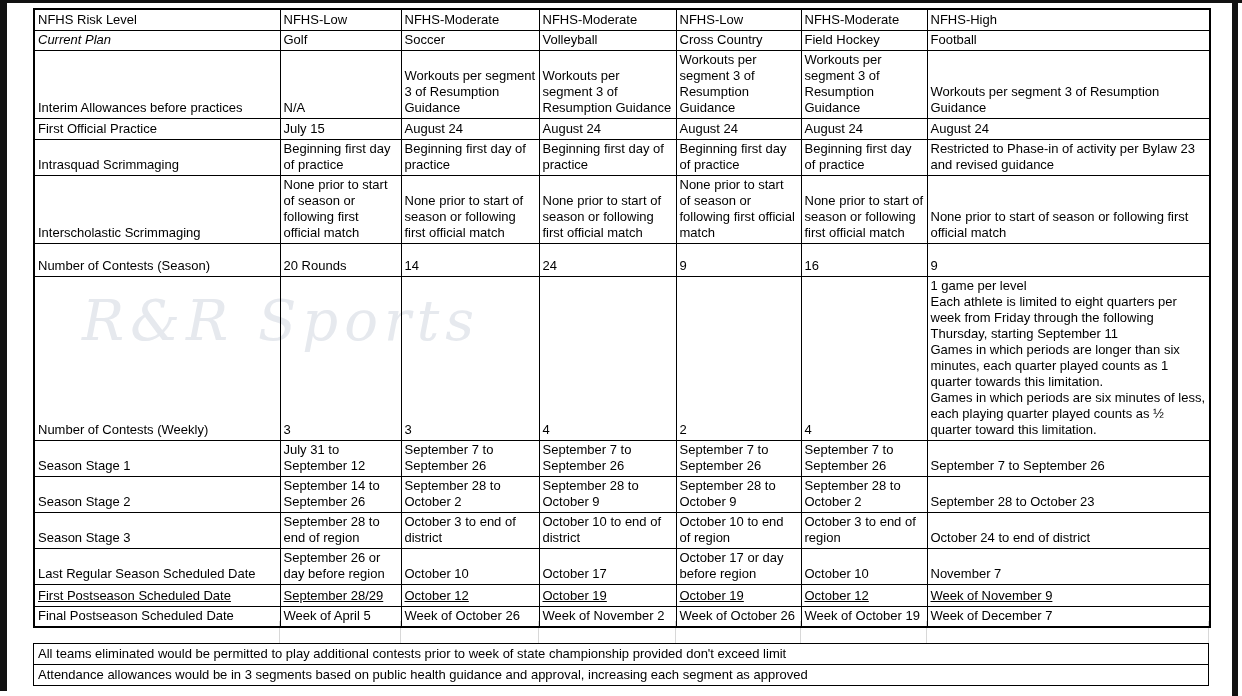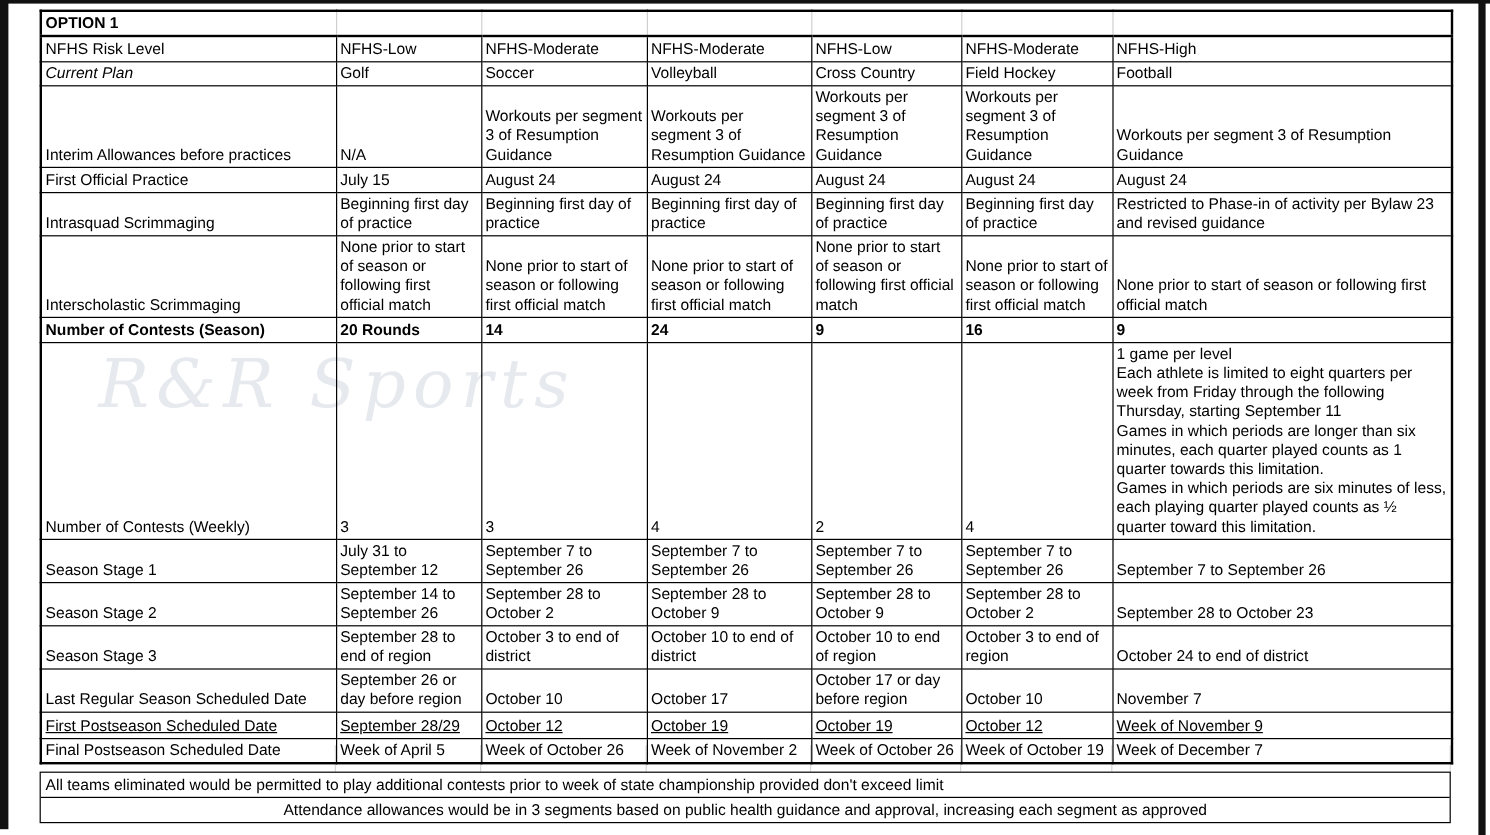--- a/index.html
+++ b/index.html
@@ -41,21 +41,21 @@
   .gapline{position:absolute;width:1px;background:#d8d8d8;z-index:0;}
 
   .notes-box{
     position:absolute;left:33px;top:643px;width:1176px;z-index:1;
     border:1px solid #000;box-sizing:border-box;background:transparent;
   }
   .note-row{
     height:20px;font-size:13px;line-height:19px;padding:0 4px;
     border-bottom:1px solid #000;white-space:nowrap;overflow:hidden;
   }
-  .note-row:last-child{border-bottom:none;text-align:center;}
+  .note-row:last-child{border-bottom:none;}
 </style>
 </head>
 <body>
 
 <div class="stage">
   <div class="edge edge-top"></div>
   <div class="edge edge-left"></div>
   <div class="edge edge-right"></div>
 
   <div class="watermark">R&amp;R Sports</div>
@@ -73,29 +73,20 @@
       <colgroup>
         <col style="width:246px">
           <col style="width:121px">
           <col style="width:138px">
         <col style="width:137px">
           <col style="width:125px">
           <col style="width:126px">
         <col style="width:283px">
       </colgroup>
       <tbody id="plan-tbody">
-          <tr class="option-row" style="height: 17px;">
-            <td>OPTION 1</td>
-            <td></td>
-            <td></td>
-            <td></td>
-            <td></td>
-            <td></td>
-            <td></td>
-          </tr>
           <tr style="height: 21px;">
             <td>NFHS Risk Level</td>
             <td>NFHS-Low</td>
             <td>NFHS-Moderate</td>
             <td>NFHS-Moderate</td>
             <td>NFHS-Low</td>
             <td>NFHS-Moderate</td>
             <td>NFHS-High</td>
           </tr>
           <tr style="height: 20px;">
@@ -136,21 +127,21 @@
           </tr>
           <tr style="height: 52px;">
             <td>Interscholastic Scrimmaging</td>
             <td>None prior to start of season or following first official match</td>
             <td>None prior to start of season or following first official match</td>
             <td>None prior to start of season or following first official match</td>
             <td>None prior to start of season or following first official match</td>
             <td>None prior to start of season or following first official match</td>
             <td>None prior to start of season or following first official match</td>
           </tr>
-          <tr style="height: 21px; font-weight: bold;">
+          <tr style="height: 33px;">
             <td>Number of Contests (Season)</td>
             <td>20 Rounds</td>
             <td>14</td>
             <td>24</td>
             <td>9</td>
             <td>16</td>
             <td>9</td>
           </tr>
           <tr style="height: 155px;">
             <td>Number of Contests (Weekly)</td>

